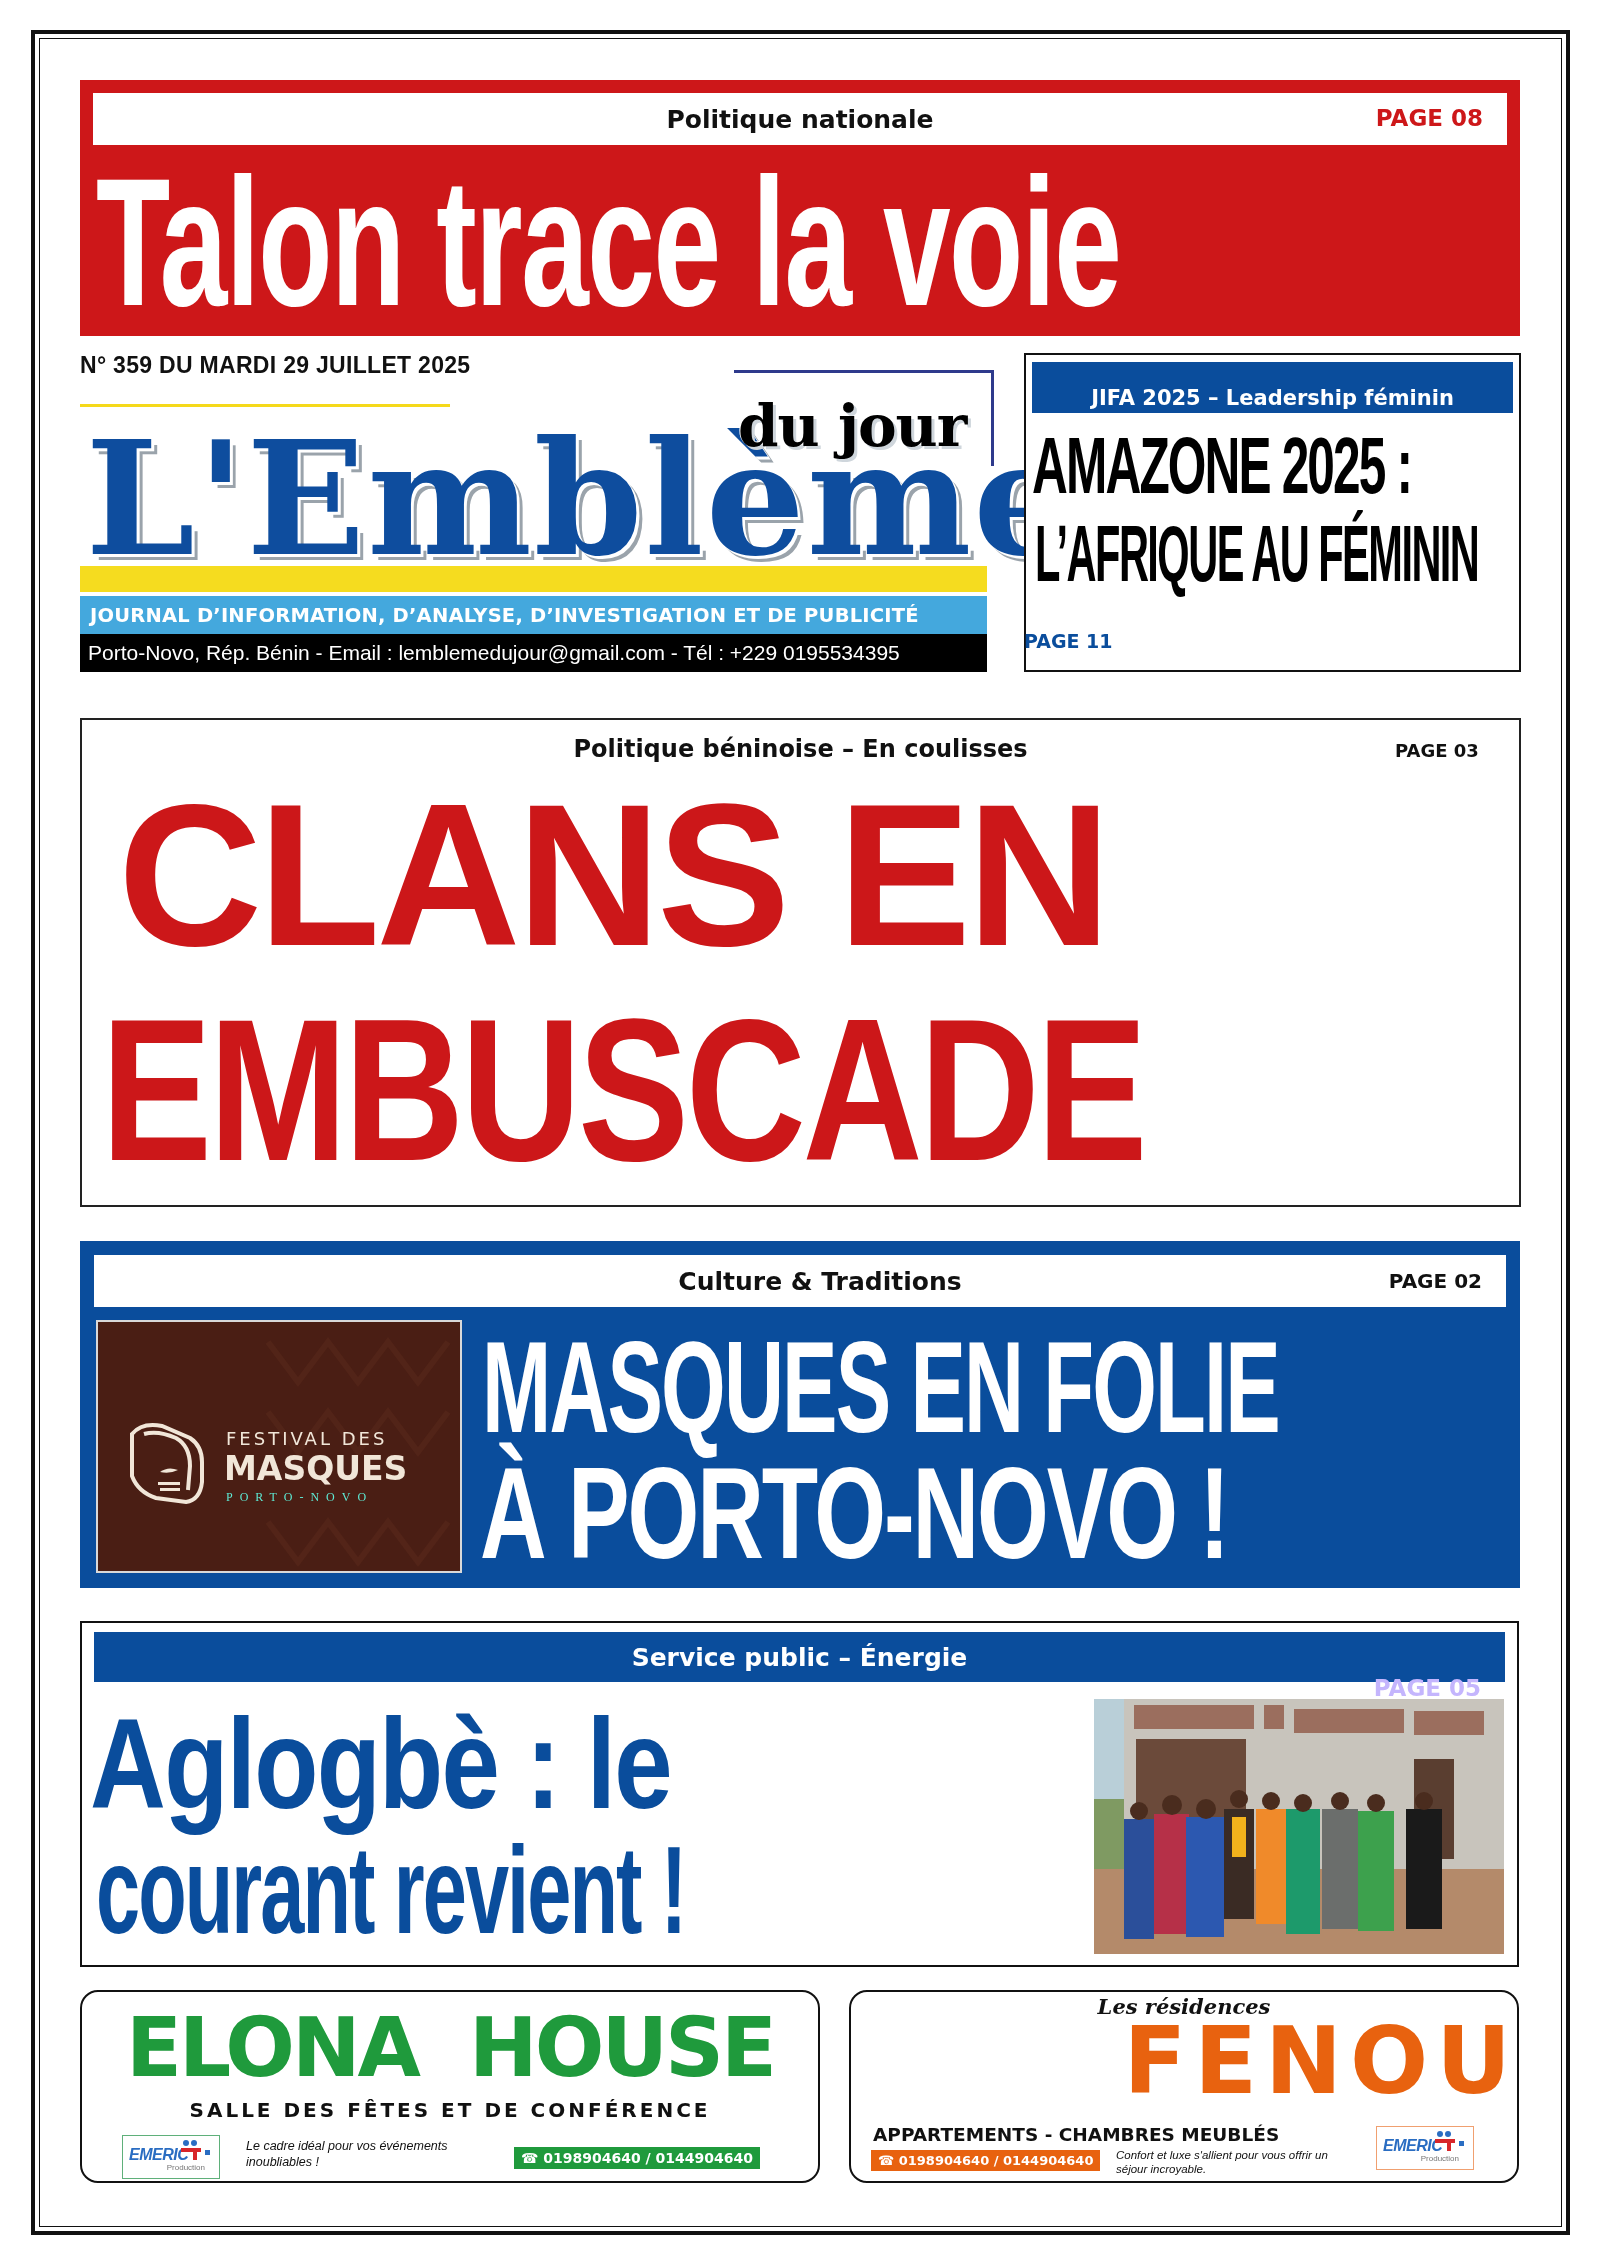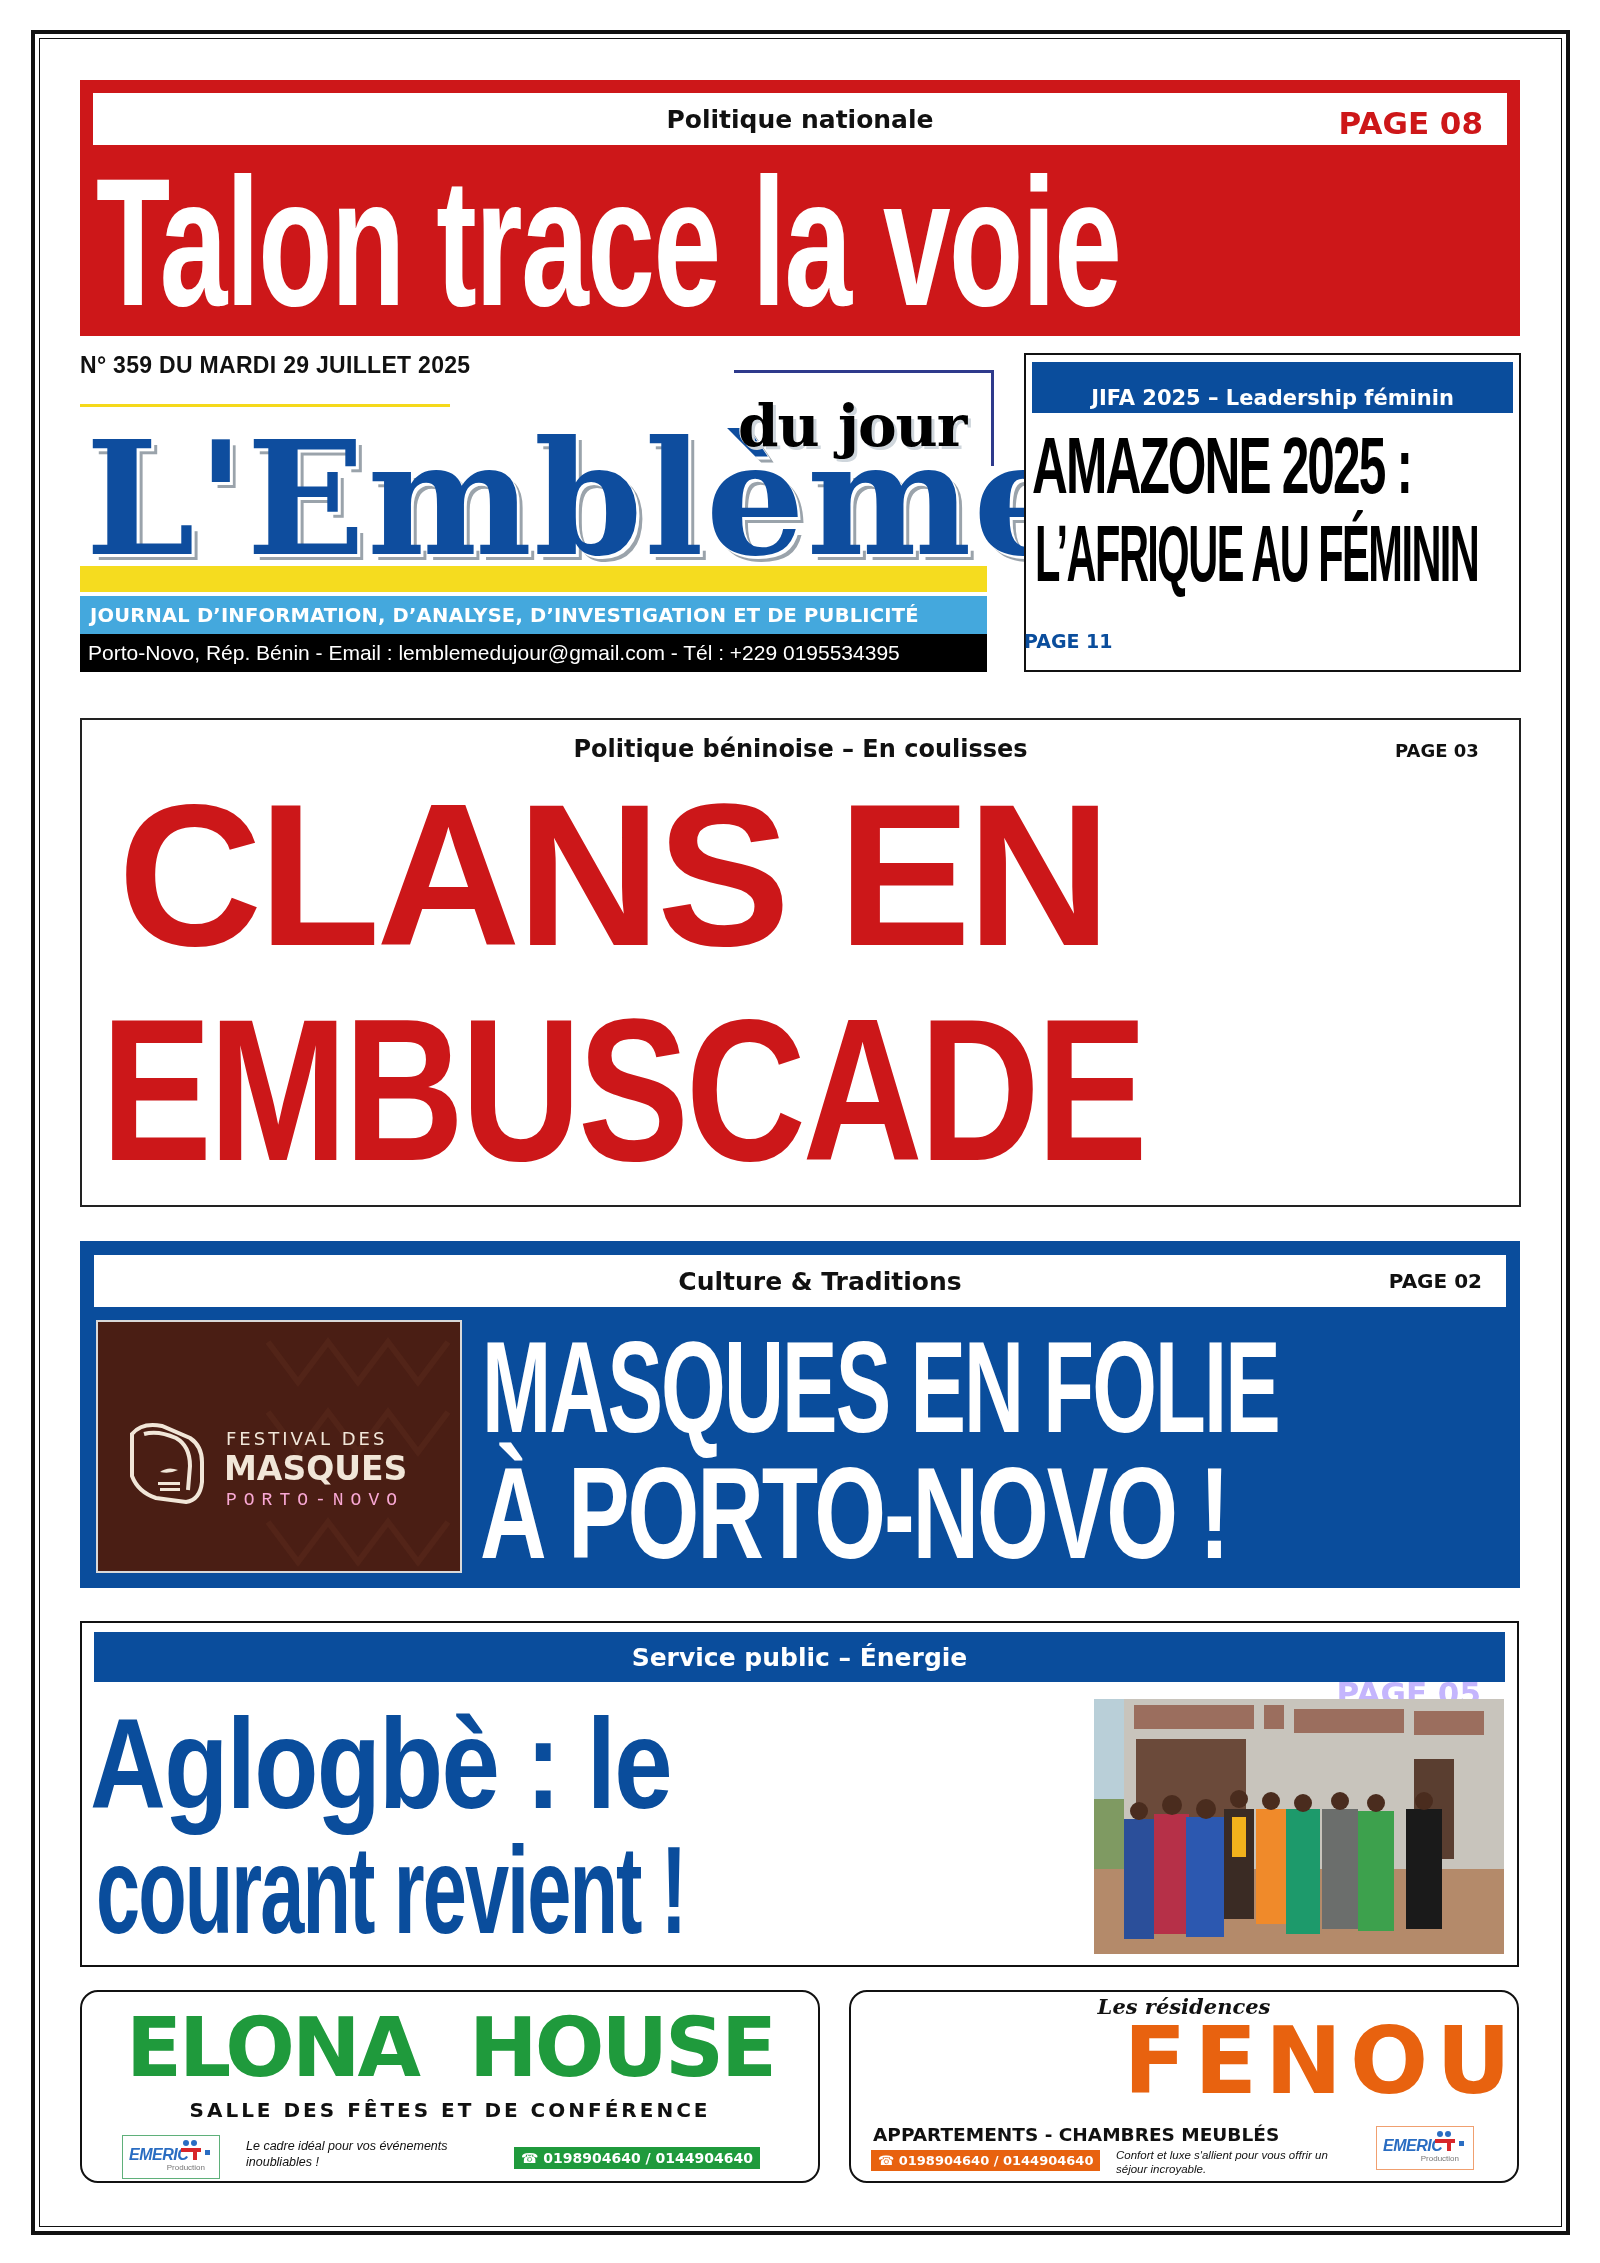--- a/index.html
+++ b/index.html
@@ -12,21 +12,21 @@
     .frame-inner { left: 39px; top: 38px; width: 1523px; height: 2189px; border: 1.5px solid #111; }
 
     
     .cond { font-family: "Liberation Sans", sans-serif; font-weight: 900; letter-spacing: -2px; line-height: 1; white-space: nowrap; display: block; transform-origin: left top; }
     .kicker { font-family: "DejaVu Sans", sans-serif; font-weight: 700; white-space: nowrap; }
 
     
     .red-box { left: 80px; top: 80px; width: 1440px; height: 256px; background: #cd1719; }
     .red-strip { left: 93px; top: 93px; width: 1414px; height: 52px; background: #fff; }
     .strip-kicker { position: absolute; left: 0; right: 0; top: 12px; text-align: center; font-size: 25px; color: #111; }
-    .strip-page { position: absolute; right: 24px; top: 12px; font-size: 31px; }
+    .strip-page { position: absolute; right: 24px; top: 12px; font-size: 23px; }
 
     
     .issue { left: 80px; top: 352px; font-size: 23px; font-weight: 700; color: #111; letter-spacing: 0.3px; }
     .yl-line { left: 80px; top: 404px; width: 370px; height: 3px; background: #f5d91a; }
     .bracket-h { left: 734px; top: 370px; width: 260px; height: 3px; background: #2e3a8c; }
     .bracket-v { left: 991px; top: 370px; width: 3px; height: 96px; background: #2e3a8c; }
     .dujour { left: 738px; top: 392px; font-family: "DejaVu Serif", serif; font-weight: 700; font-size: 58px; color: #000; letter-spacing: -1px; text-shadow: 3px 3px 0 #cfd6dc, -1px -1px 0 #fff; }
     .yellow-band { left: 80px; top: 566px; width: 907px; height: 26px; background: #f5dc1f; }
     .logo { left: 78px; top: 420px; font-family: "DejaVu Serif", serif; font-weight: 700; font-size: 158px; color: #0e4d9e; letter-spacing: 2px; line-height: 1; text-shadow: 3px 3px 0 #ffffff, 6px 6px 0 #9aa3ab; white-space: nowrap; }
     .lb-band { left: 80px; top: 596px; width: 907px; height: 38px; background: #44a8dd; color: #fff; font-weight: 700; font-size: 19.5px; padding: 8px 0 0 10px; white-space: nowrap; letter-spacing: 0.2px; font-family: "DejaVu Sans", sans-serif; }
@@ -138,21 +138,21 @@
         <path d="M46 112 Q60 108 78 116 Q92 124 92 144 L90 168"></path>
       </g>
       <g fill="#f1e6d8">
         <path d="M62 150 Q70 144 80 148 Q72 152 62 150 Z"></path>
         <rect x="60" y="160" width="22" height="3"></rect>
         <rect x="62" y="166" width="20" height="3"></rect>
       </g>
     </svg>
     <span class="abs" style="left:128px; top:106px; color:#f1e6d8; font-family:'DejaVu Sans',sans-serif; font-size:18px; letter-spacing:3px;">FESTIVAL DES</span>
     <span class="abs" style="left:126px; top:127px; color:#f1e6d8; font-family:'DejaVu Sans',sans-serif; font-weight:700; font-size:33px; letter-spacing:0px;">MASQUES</span>
-    <span class="abs" style="left:128px; top:168px; color:#f9a8d4; font-family:Liberation Mono, monospace; font-size:18px; letter-spacing:7px;">PORTO-NOVO</span>
+    <span class="abs" style="left:128px; top:168px; color:#5eead4; font-family:Liberation Serif, serif; font-size:12px; letter-spacing:7px;">PORTO-NOVO</span>
   </div>
   <span class="abs cond" style="left:482px; top:1322px; color:#fff; font-size:130px; letter-spacing:-3px; transform: scaleX(0.64);">MASQUES EN FOLIE</span>
   <span class="abs cond" style="left:480px; top:1448px; color:#fff; font-size:130px; letter-spacing:-3px; transform: scaleX(0.71);">À PORTO-NOVO !</span>
 </section>
 
 <section>
   <div class="abs en-box"></div>
   <div class="abs en-strip">
     <span class="kicker strip-kicker" style="color:#fff; top:11px;">Service public – Énergie</span>
     <span class="kicker strip-page" style="color:#c4b5fd; top:15px;margin-top:28px;">PAGE 05</span>

